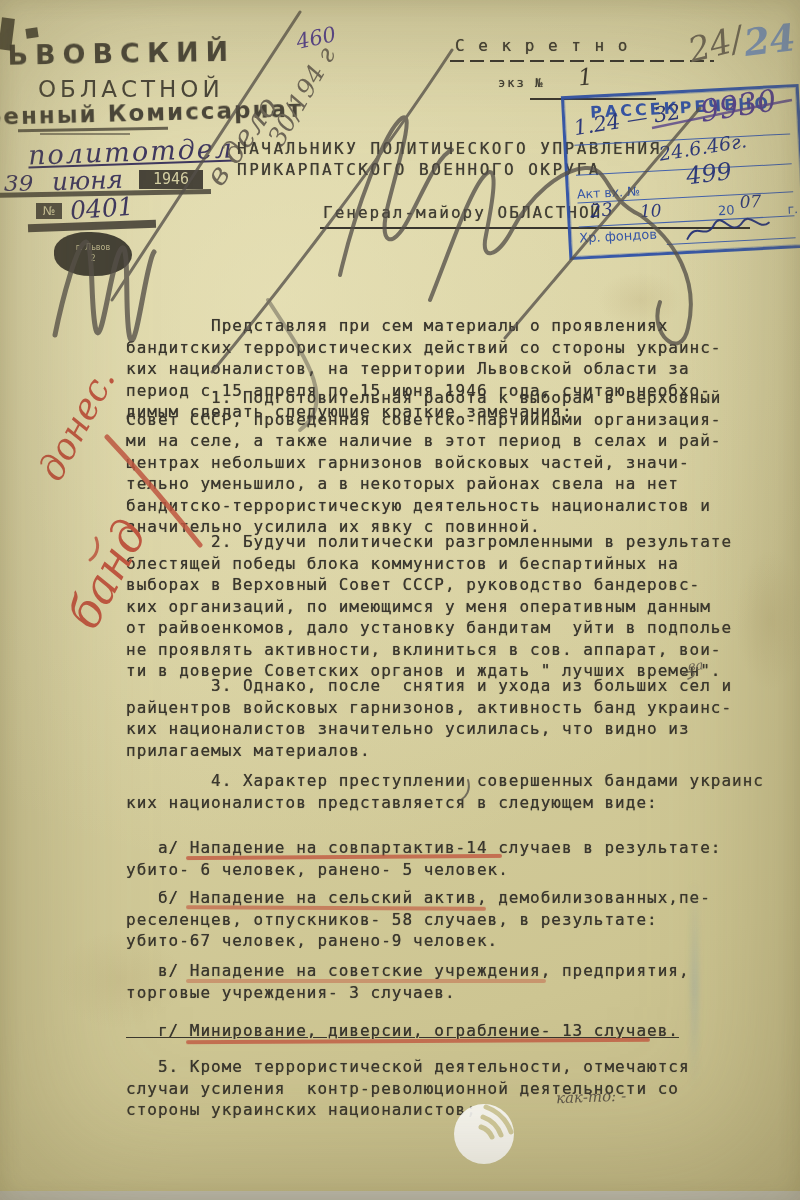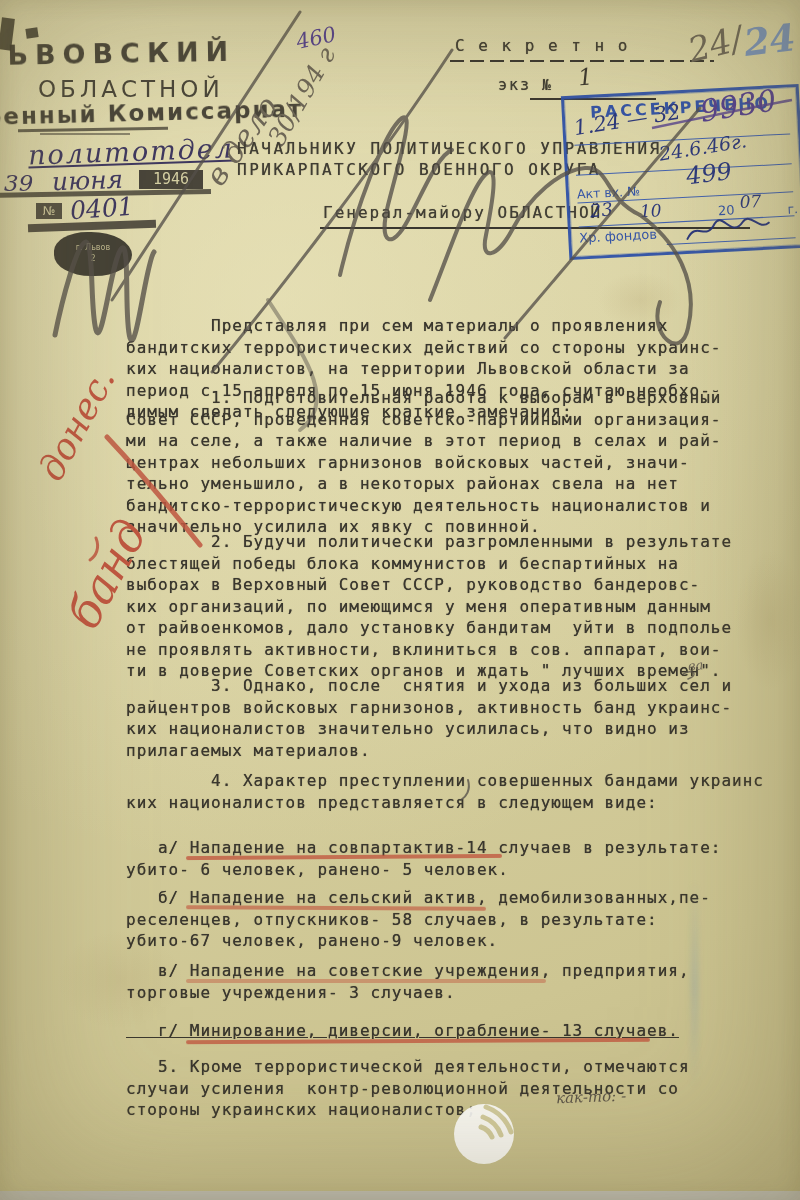--- a/index.html
+++ b/index.html
@@ -87,21 +87,21 @@
   <div class="smudge" style="left:36px;top:203px;width:26px;height:16px;opacity:.8;color:#c9c298;font-size:12px;text-align:center;line-height:16px;">№</div>
   <div class="hand ink" style="left:70px;top:194px;font-size:25px;transform:rotate(-4deg);">0401</div>
   <div class="smudge" style="left:28px;top:222px;width:128px;height:8px;opacity:.8;transform:rotate(-2deg);"></div>
   <div class="emblem">
     <div>г. Львов</div>
     <div>2</div>
   </div>
 
   <div class="typed-small" style="left:455px;top:36px;font-size:16px;letter-spacing:2px;">С е к р е т н о</div>
   <div class="abs" style="left:450px;top:60px;width:264px;height:2px;background:repeating-linear-gradient(90deg,#3a372f 0 14px,transparent 14px 20px);"></div>
-  <div class="typed-small" style="left:498px;top:76px;font-size:15px;letter-spacing:2px;">экз №</div>
+  <div class="typed-small" style="left:498px;top:76px;font-size:12px;letter-spacing:2px;">экз №</div>
   <div class="hand" style="left:578px;top:64px;font-size:23px;color:#3c3830;transform:rotate(-5deg);">1</div>
   <div class="darkline" style="left:530px;top:98px;width:126px;height:2px;"></div>
 
   <div class="hand pencil" style="left:688px;top:24px;font-size:34px;transform:rotate(-14deg);">24/</div>
   <div class="hand" style="left:744px;top:18px;font-size:37px;font-weight:bold;color:#7a94bd;transform:rotate(-7deg);">24</div>
 
   <div class="hand purple" style="left:296px;top:26px;font-size:21px;transform:rotate(-12deg);">460</div>
   <div class="hand pencil" style="left:198px;top:172px;font-size:30px;transform:rotate(-55deg);transform-origin:left top;">в дело</div>
   <div class="hand pencil" style="left:262px;top:136px;font-size:25px;transform:rotate(-60deg);transform-origin:left top;">30/194 г</div>
 

